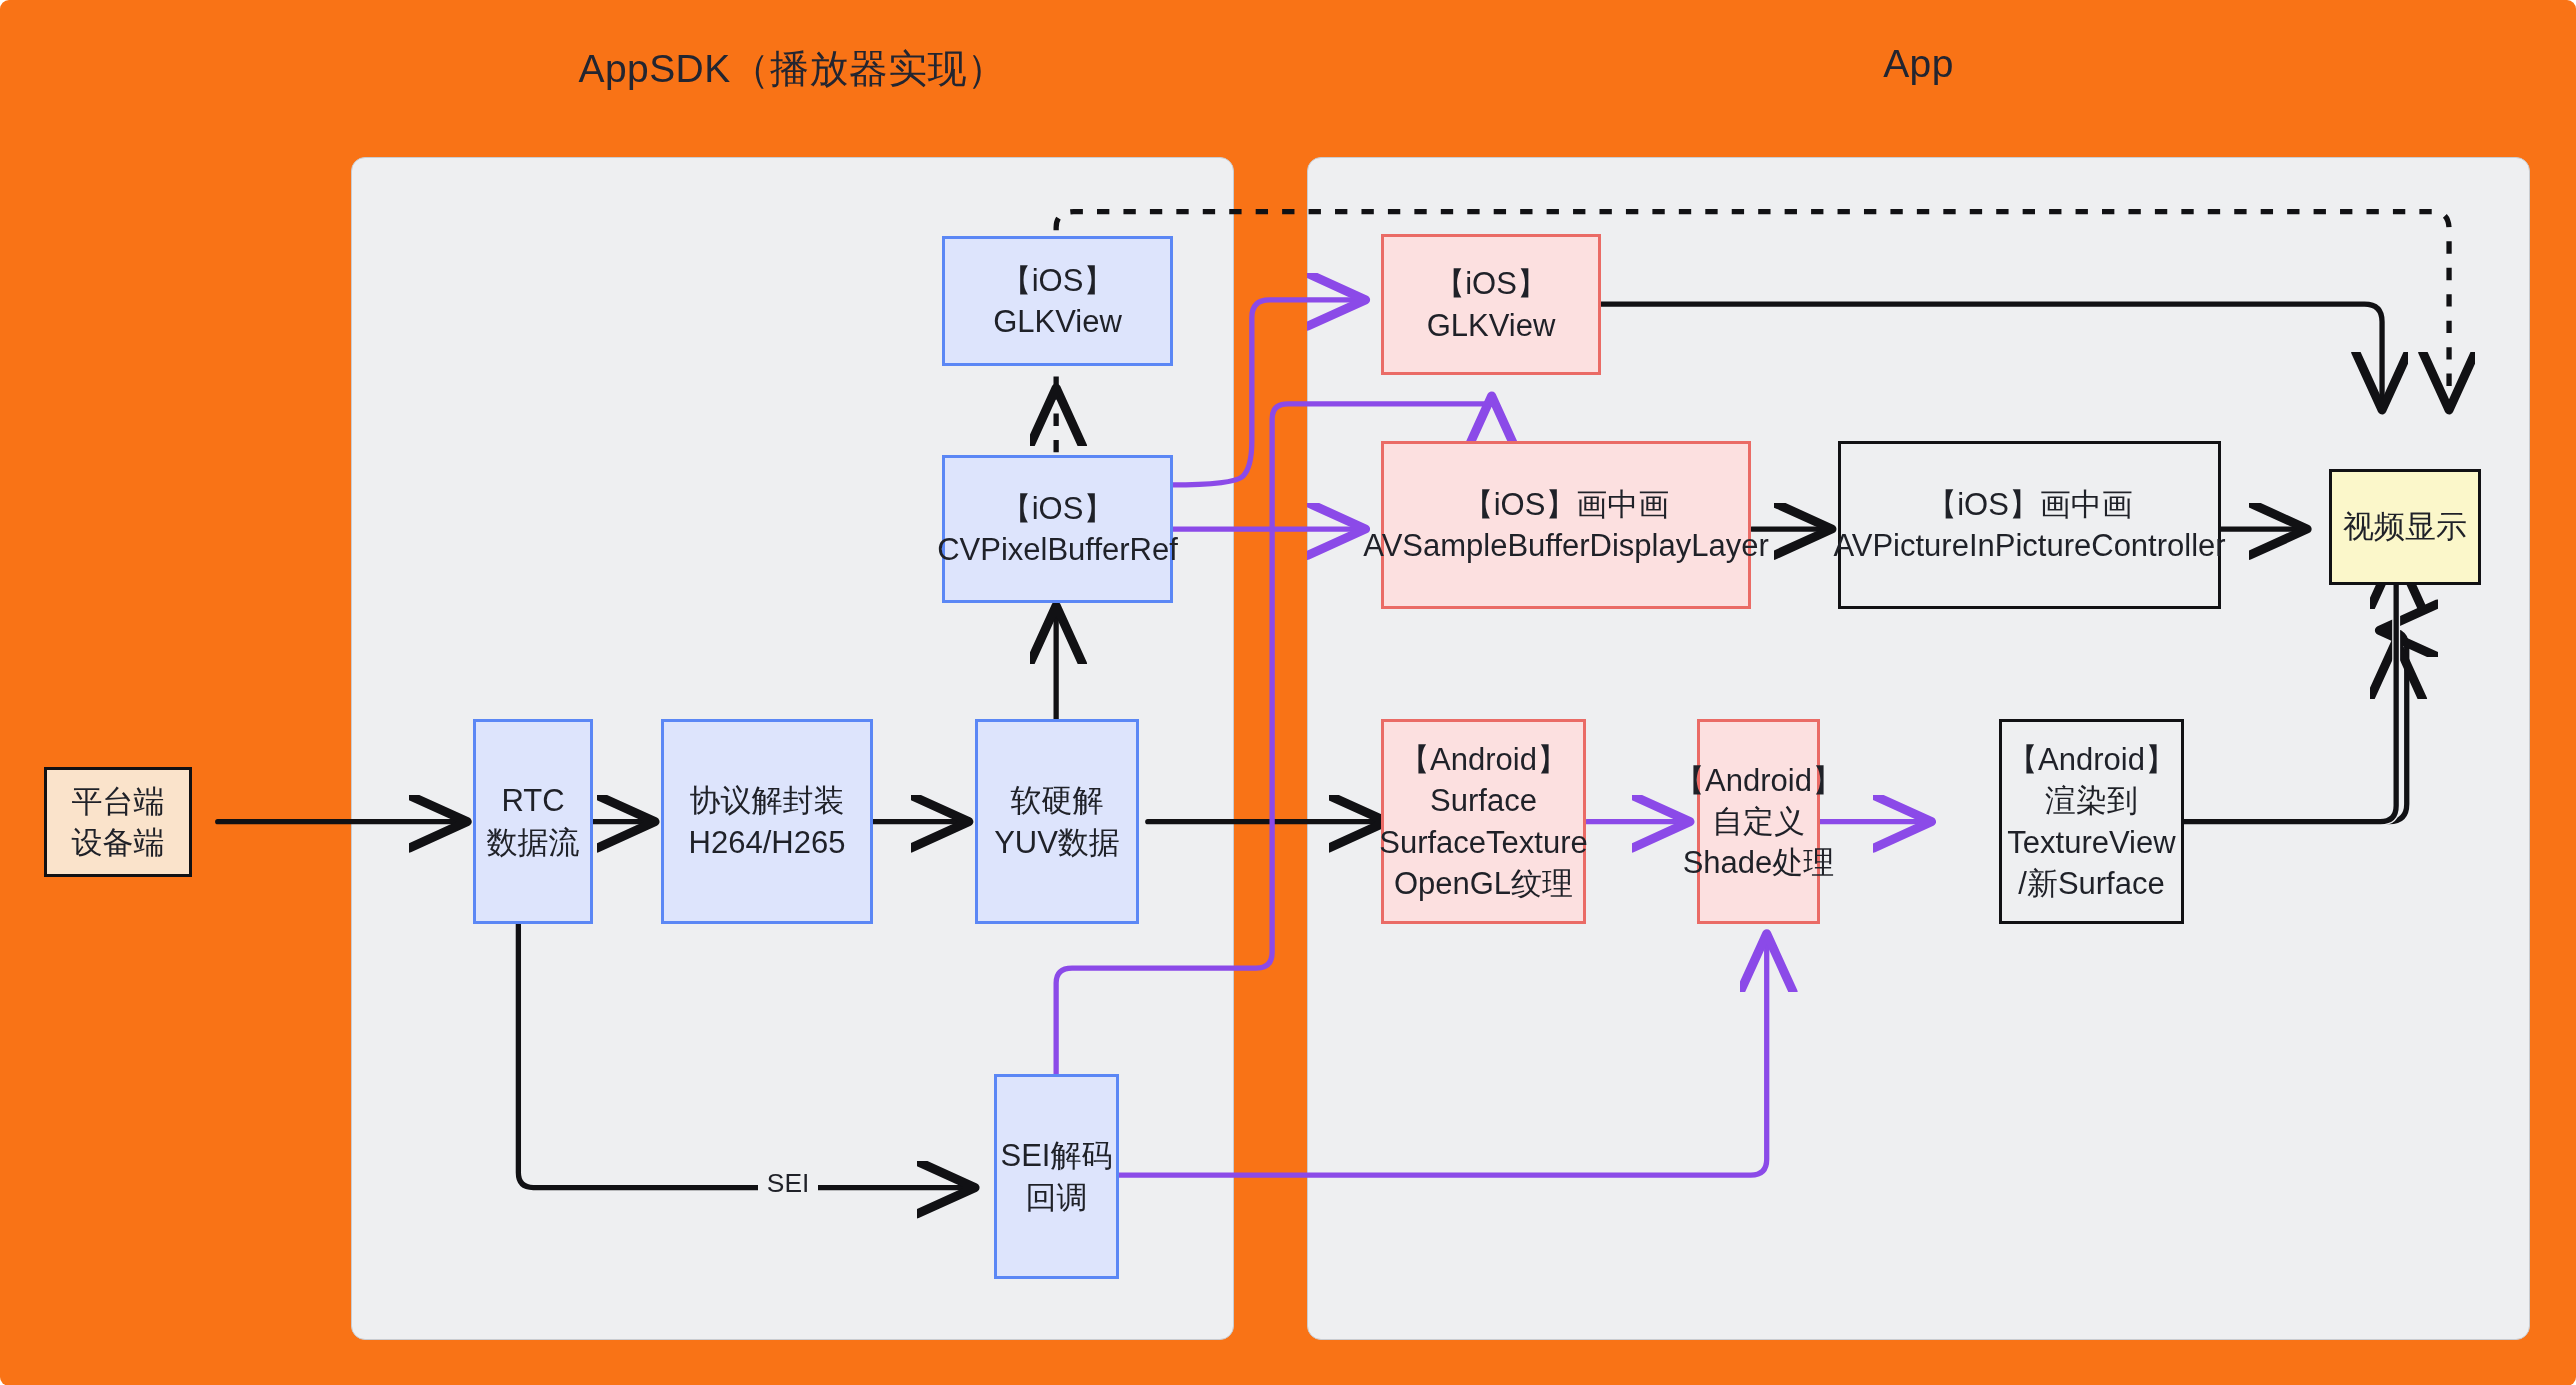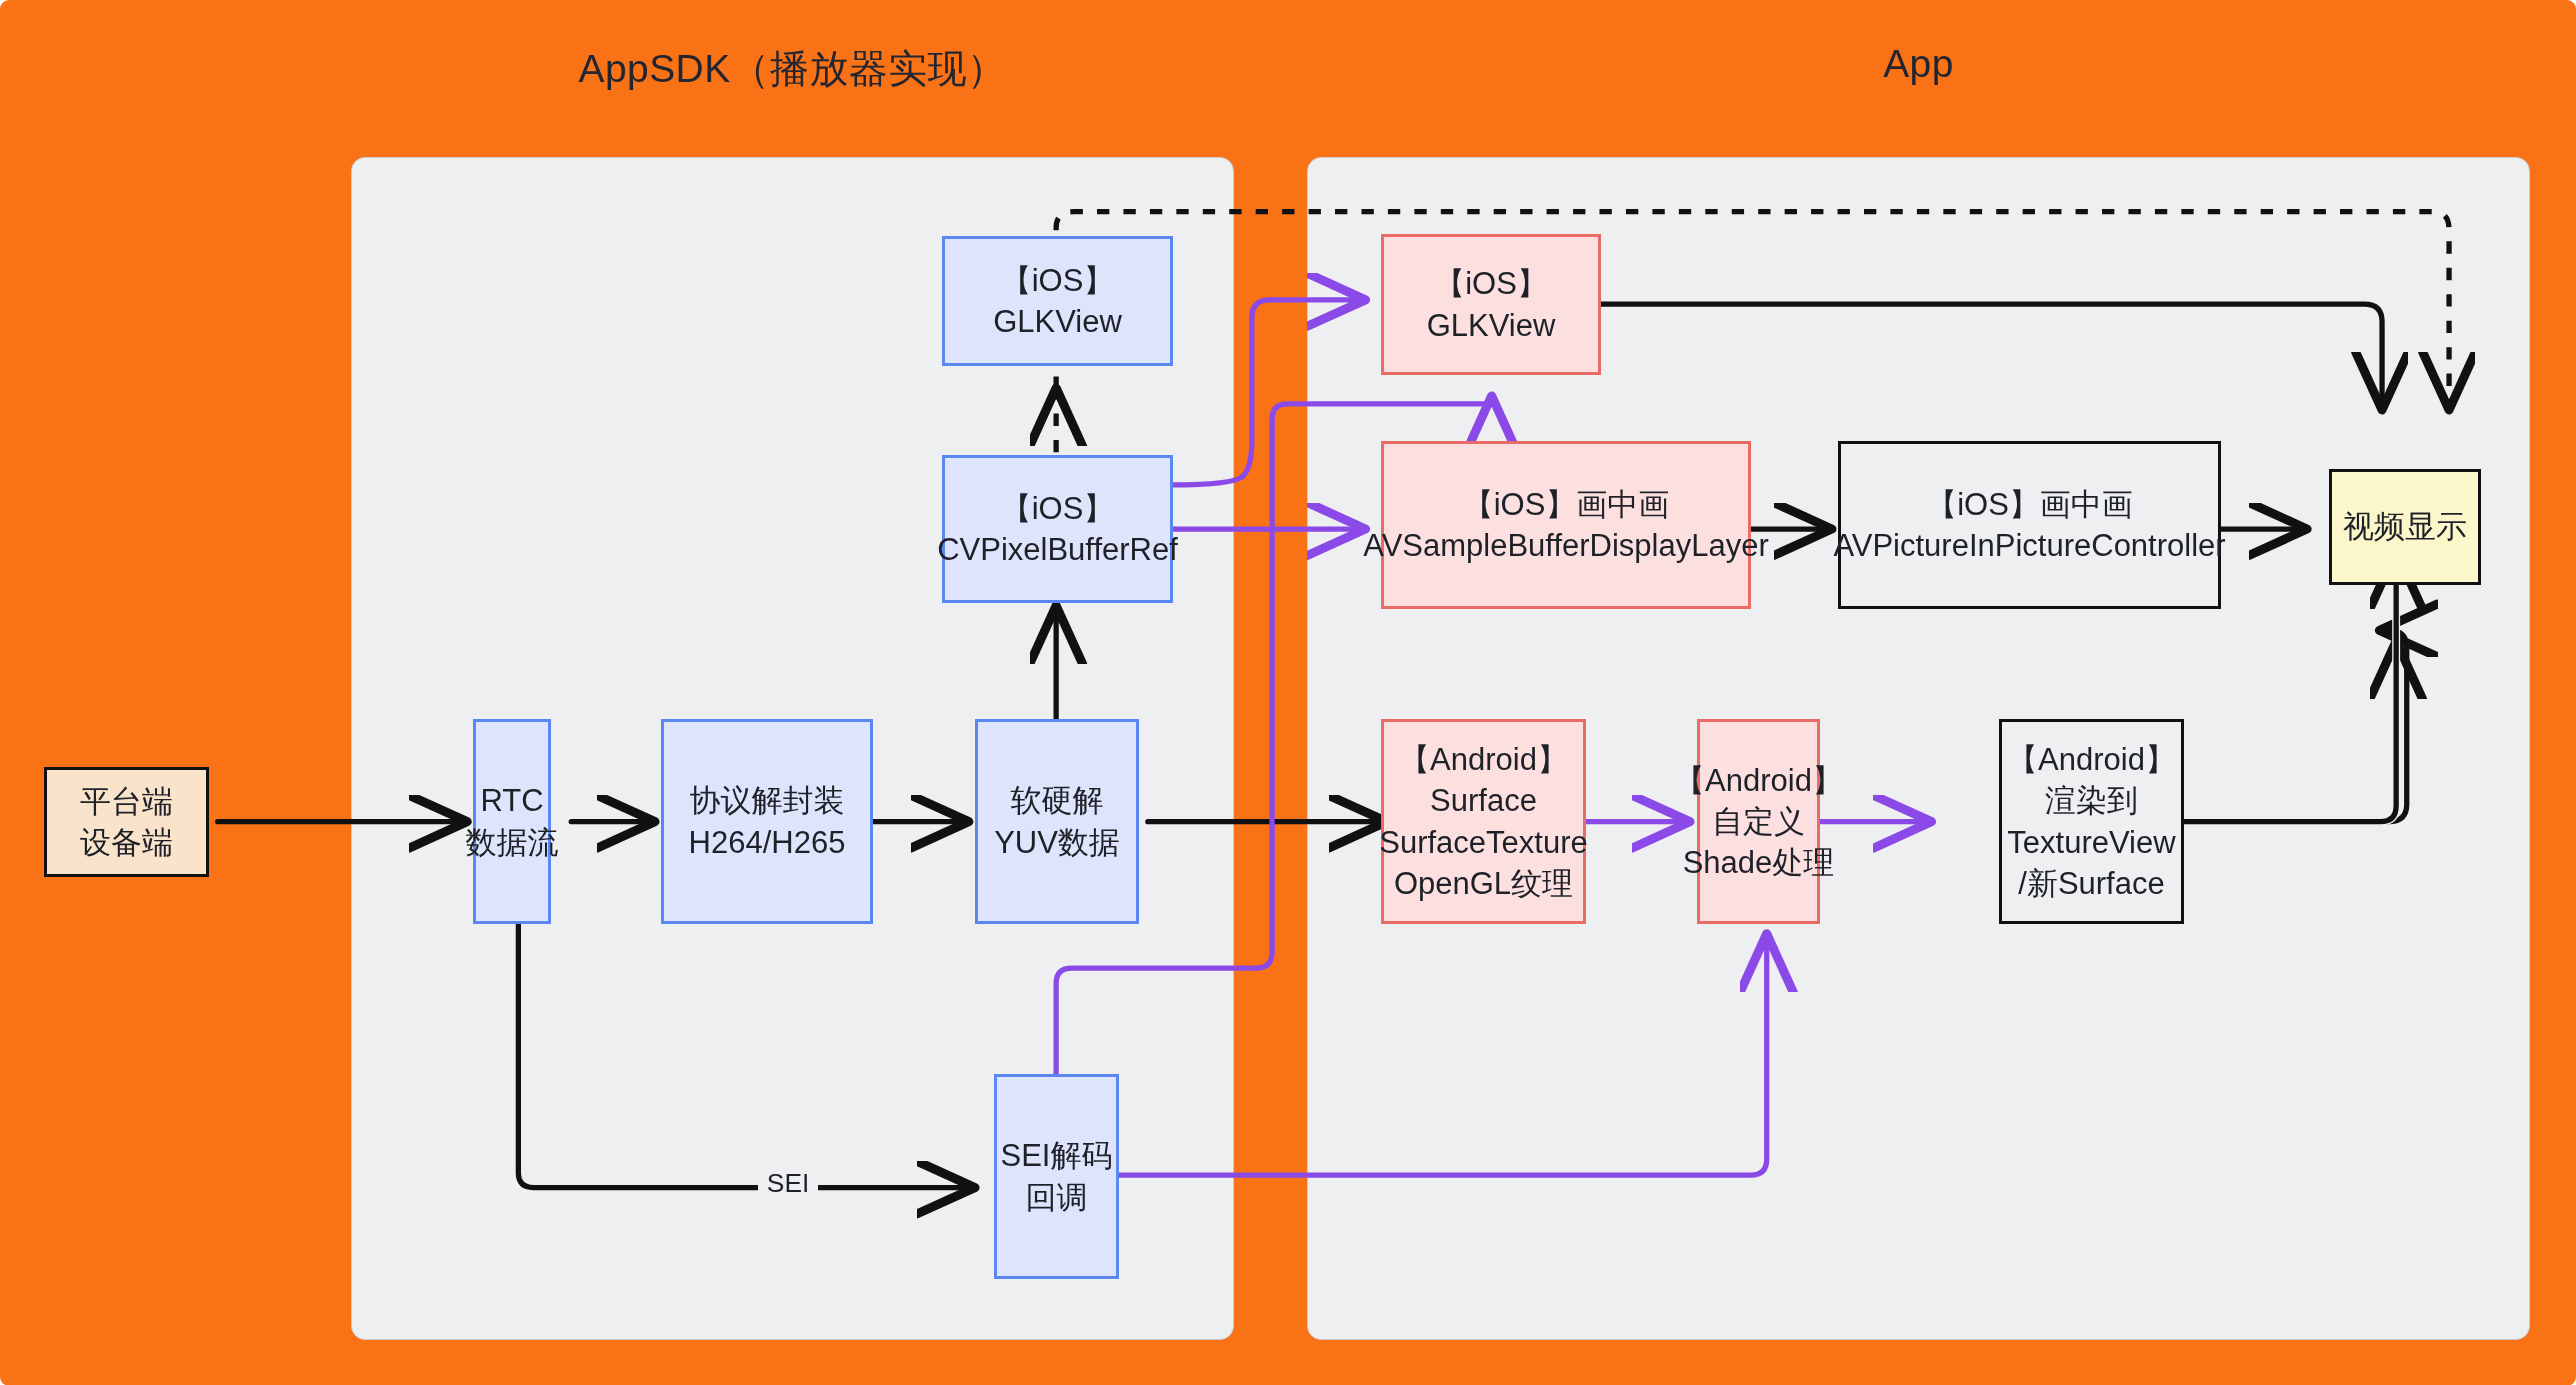--- a/index.html
+++ b/index.html
@@ -145,26 +145,26 @@
       <path d="M1198,1220 L1198,1115 Q1198,1098 1216,1098 L1425,1098 Q1443,1098 1443,1080 L1443,475 Q1443,458 1461,458 L1692,458 L1692,452"></path>
 
       <path d="M1800,932 L1914,932"></path>
 
       <path d="M2065,932 L2188,932"></path>
 
       <path d="M1263,1333 L1986,1333 Q2004,1333 2004,1315 L2004,1062"></path>
     </g>
   </svg>
 
-  <div class="node orange" style="left:44px; top:767px; width:165px; height:110px;">
+  <div class="node orange" style="left:44px; top:767px; width:148px; height:110px;">
     <span class="ln">平台端</span>
     <span class="ln">设备端</span>
   </div>
 
-  <div class="node blue" style="left:473px; top:719px; width:78px; height:205px;">
+  <div class="node blue" style="left:473px; top:719px; width:120px; height:205px;">
     <span class="ln">RTC</span>
     <span class="ln">数据流</span>
   </div>
 
   <div class="node blue" style="left:661px; top:719px; width:212px; height:205px;">
     <span class="ln">协议解封装</span>
     <span class="ln">H264/H265</span>
   </div>
 
   <div class="node blue" style="left:975px; top:719px; width:164px; height:205px;">

